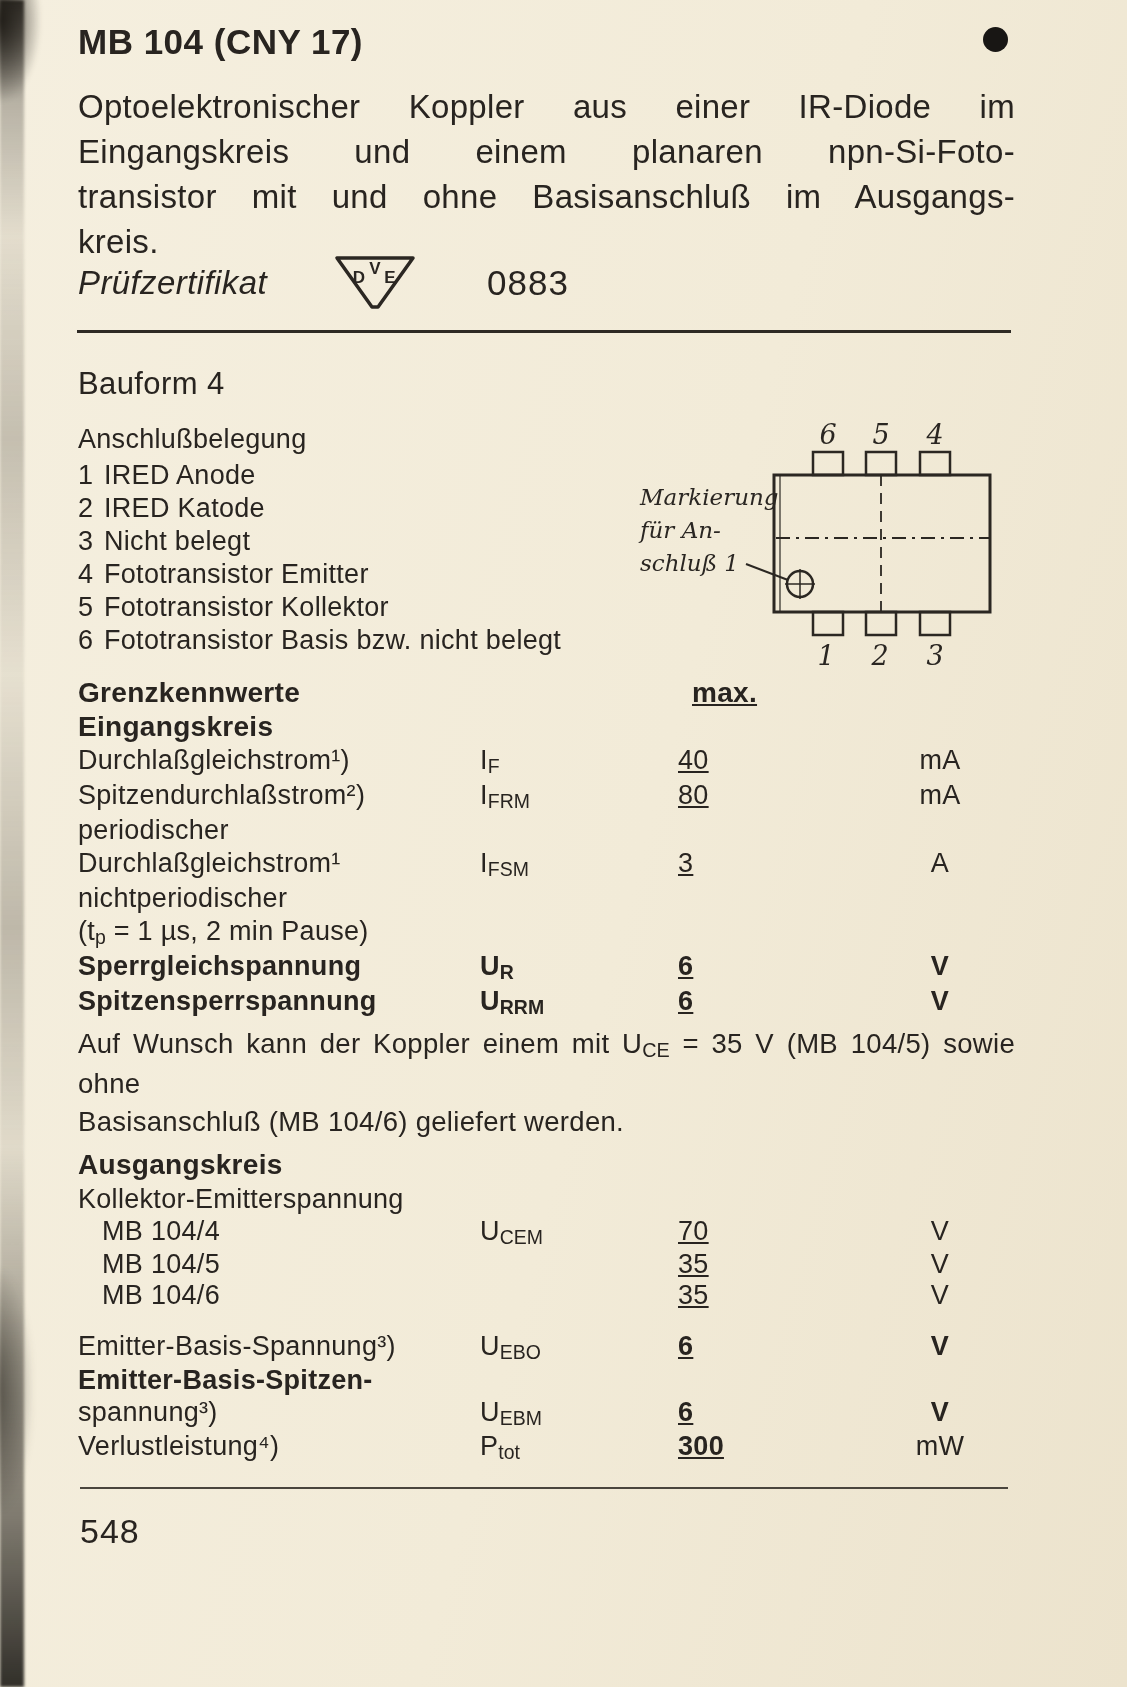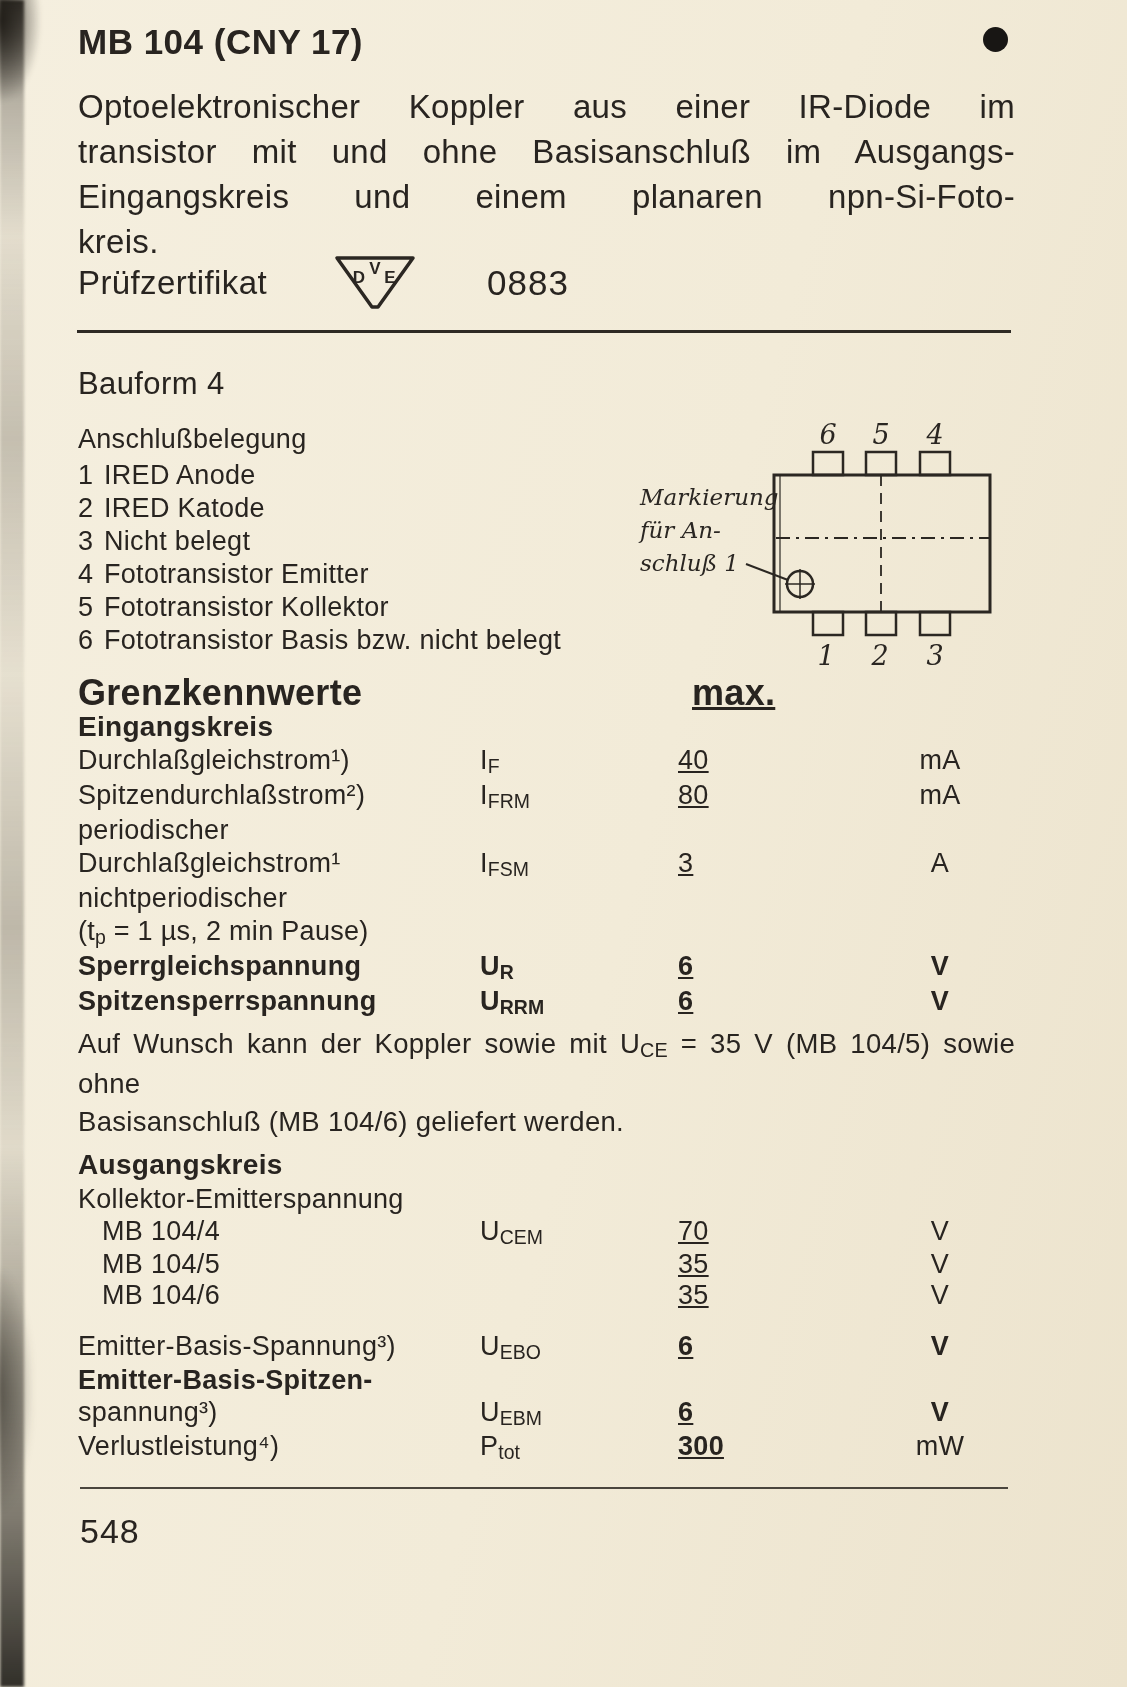--- a/index.html
+++ b/index.html
@@ -18,36 +18,36 @@
     background:radial-gradient(ellipse at 25% 30%,rgba(28,25,20,.9),rgba(28,25,20,0) 70%);}
   .blob-bl{position:absolute;left:-16px;top:1270px;width:48px;height:240px;filter:blur(3px);
     background:radial-gradient(ellipse at 20% 50%,rgba(30,27,21,.6),rgba(30,27,21,0) 75%);}
   .reg-dot{position:absolute;left:983px;top:27px;width:25px;height:25px;border-radius:50%;background:#181614;}
 
   .abs{position:absolute;}
   .title{left:78px;top:22px;font-size:35px;font-weight:700;letter-spacing:.5px;}
   .intro{left:78px;top:84px;width:937px;font-size:33px;line-height:45px;letter-spacing:.3px;}
   .intro .jl{text-align:justify;text-align-last:justify;}
   .cert{left:78px;top:246px;width:937px;height:74px;display:flex;align-items:center;}
-  .cert .lbl{font-size:33px;letter-spacing:.4px;}
+  .cert .lbl{font-size:33px;letter-spacing:.4px;font-style:italic;}
   .cert .logo{margin-left:62px;}
   .cert .num{margin-left:66px;font-size:35px;letter-spacing:1px;}
   .rule1{left:77px;top:330px;width:934px;height:3px;background:#2e2a24;}
   .bauform-h{left:78px;top:366px;font-size:31px;letter-spacing:.4px;}
   .pinsec{left:78px;top:424px;width:560px;font-size:27px;letter-spacing:.3px;}
   .pinsec .sub-h{margin-bottom:4px;}
   .pin-row{display:grid;grid-template-columns:26px auto;line-height:33px;}
   .figure{left:628px;top:412px;width:400px;height:268px;}
 
   .limits{left:78px;top:676px;width:937px;font-size:27px;letter-spacing:.3px;}
   .row{display:grid;grid-template-columns:402px 198px 187px 150px;line-height:33px;}
   .row .val{text-align:left;text-decoration:underline;}
   .row .unit{text-align:center;}
   .row .full{grid-column:1 / -1;}
-  .hrow{line-height:34px;font-size:36px;gap:7px;}
+  .hrow{line-height:34px;font-size:28px;gap:7px;}
   .hrow .hb{font-weight:700;}
   .b{font-weight:700;}
   .ss{font-size:.72em;position:relative;top:.22em;letter-spacing:0;}
   .indent{padding-left:24px;}
   .tight{line-height:31px;}
   .gap20{height:20px;}
   .note{margin-top:5px;font-size:27.5px;line-height:38px;}
   .note .l1{text-align:justify;text-align-last:justify;}
   .out-h{margin-top:6px;line-height:36px;font-size:28px;font-weight:700;}
   .in-h{line-height:34px;font-size:28px;font-weight:700;}
@@ -66,22 +66,22 @@
 <div class="page">
   <div class="scan-edge"></div>
   <div class="blob-tl"></div>
   <div class="blob-bl"></div>
   <div class="reg-dot"></div>
 
   <div class="abs title">MB 104 (CNY 17)</div>
 
   <div class="abs intro">
     <div class="jl">Optoelektronischer Koppler aus einer IR-Diode im</div>
+    <div class="jl">Eingangskreis und einem planaren npn-Si-Foto-</div>
     <div class="jl">transistor mit und ohne Basisanschluß im Ausgangs-</div>
-    <div class="jl">Eingangskreis und einem planaren npn-Si-Foto-</div>
     <div>kreis.</div>
   </div>
 
   <div class="abs cert">
     <span class="lbl">Prüfzertifikat</span>
     <span class="logo">
       <svg width="92" height="66" viewBox="0 0 92 66">
         <path d="M8,10 L84,10 L49,59 L43,59 Z" fill="none" stroke="#2b2722" stroke-width="3.5" stroke-linejoin="round"></path>
         <text class="vde-letter" x="30" y="35" text-anchor="middle">D</text>
         <text class="vde-letter" x="46" y="26" text-anchor="middle">V</text>
@@ -201,21 +201,21 @@
       <div class="unit">V</div>
     </div>
     <div class="row b">
       <div>Spitzensperrspannung</div>
       <div><span>U</span><span class="ss">RRM</span></div>
       <div class="val">6</div>
       <div class="unit">V</div>
     </div>
 
     <div class="note">
-      <div class="l1"><span>Auf Wunsch kann der Koppler sowie mit U</span><span class="ss">CE</span><span> = 35 V (MB 104/5) sowie ohne</span></div>
+      <div class="l1"><span>Auf Wunsch kann der Koppler einem mit U</span><span class="ss">CE</span><span> = 35 V (MB 104/5) sowie ohne</span></div>
       <div>Basisanschluß (MB 104/6) geliefert werden.</div>
     </div>
 
     <div class="out-h">Ausgangskreis</div>
 
     <div class="row">
       <div class="full">Kollektor-Emitterspannung</div>
     </div>
     <div class="row tight">
       <div class="indent">MB 104/4</div>

